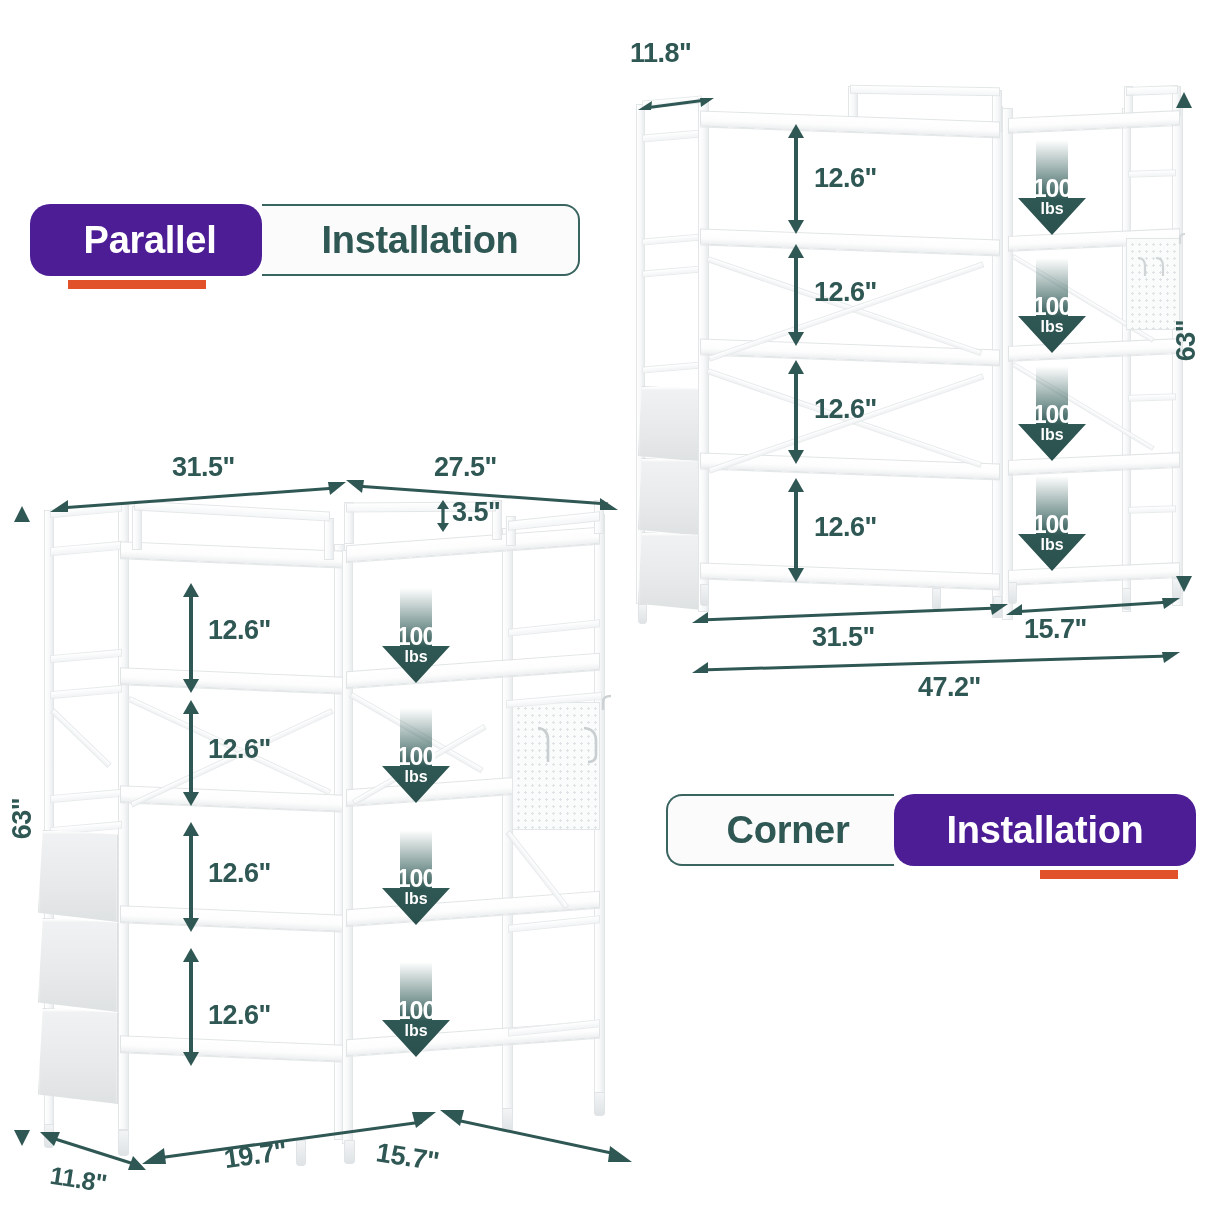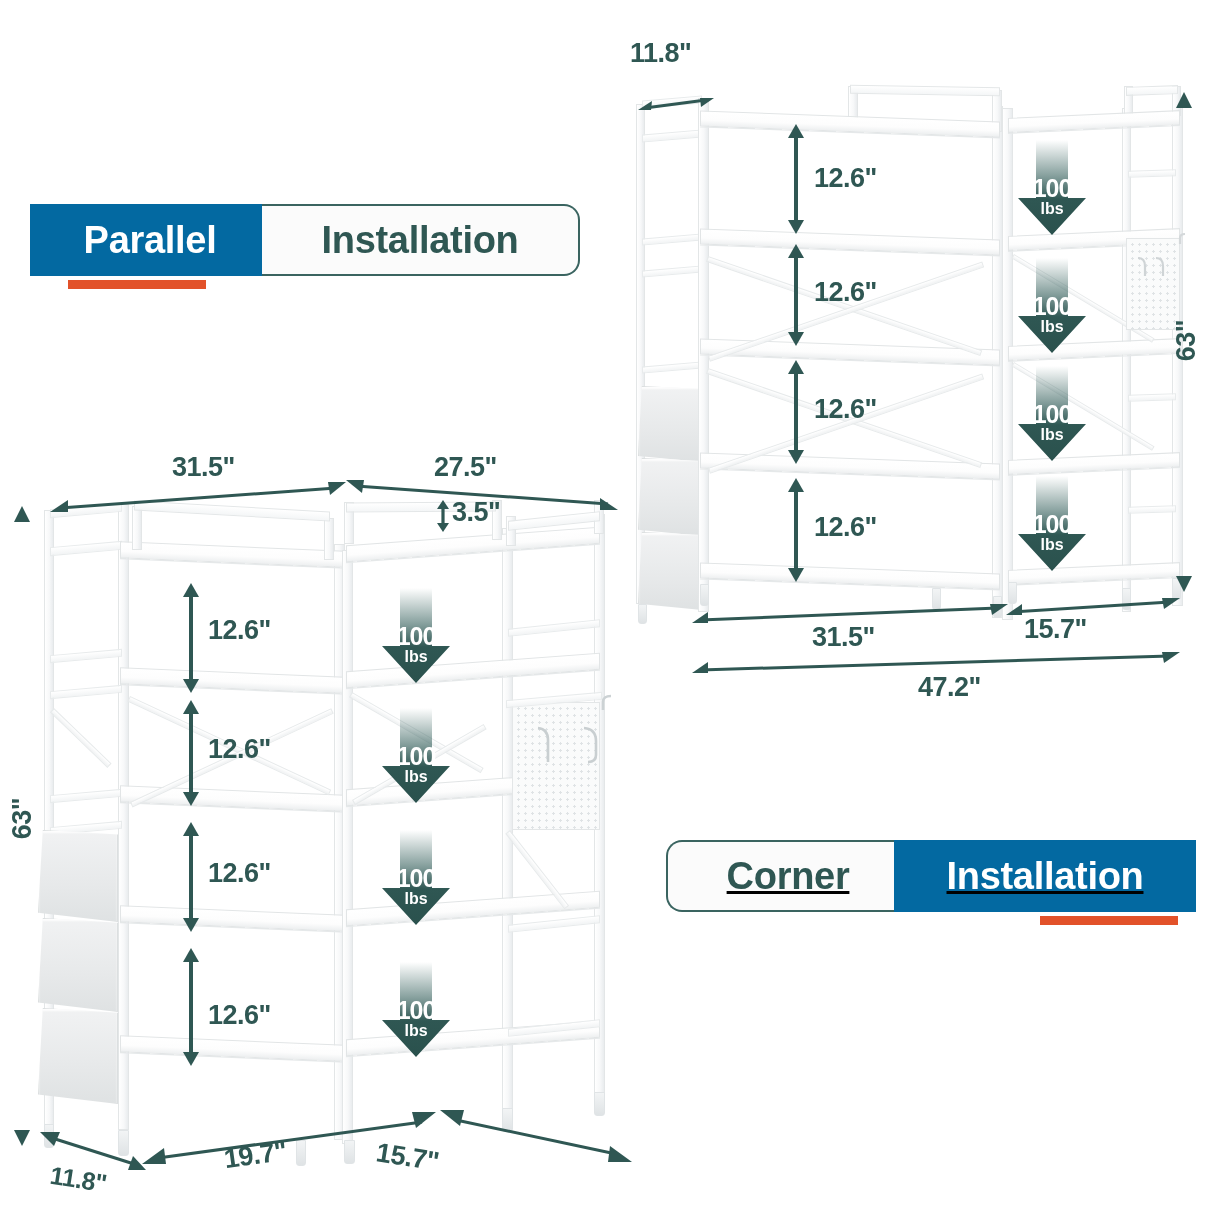--- a/index.html
+++ b/index.html
@@ -16,36 +16,36 @@
     position: absolute;
     display: flex;
     height: 72px;
     align-items: stretch;
   }
   .pill-seg {
     display: flex; align-items: center; justify-content: center;
     font-size: 38px; font-weight: bold; letter-spacing: -0.3px;
     white-space: nowrap;
   }
-  .pill-dark { background: #0369a1; color: #ffffff; }
+  .pill-dark { background: #4c1d95; color: #ffffff; border-radius: 20px; }
   .pill-light { background: #fbfbfb; color: #2f5753; border: 2px solid #3a6460; border-left: none; }
   .pill-light-l { background: #fbfbfb; color: #2f5753; border: 2px solid #3a6460; border-right: none; }
   .pill-underline { position: absolute; height: 9px; background: #e2522a; }
 
   
   #pill-parallel { left: 30px; top: 204px; }
   #pill-parallel .pill-dark { width: 232px; padding-left: 8px; }
   #pill-parallel .pill-light {
     width: 318px;
     border-top-right-radius: 16px; border-bottom-right-radius: 16px;
   }
   #pill-parallel .pill-underline { left: 38px; top: 76px; width: 138px; }
 
   
-  #pill-corner { left: 666px; top: 840px; text-decoration: underline; }
+  #pill-corner { left: 666px; top: 794px; }
   #pill-corner .pill-light-l {
     width: 228px; padding-left: 14px;
     border-top-left-radius: 16px; border-bottom-left-radius: 16px;
   }
   #pill-corner .pill-dark { width: 302px; }
   #pill-corner .pill-underline { left: 374px; top: 76px; width: 138px; }
 
   
   .shelfgroup { position: absolute; }
   .post, .beam, .plank, .rail, .brace, .foot, .riser {

